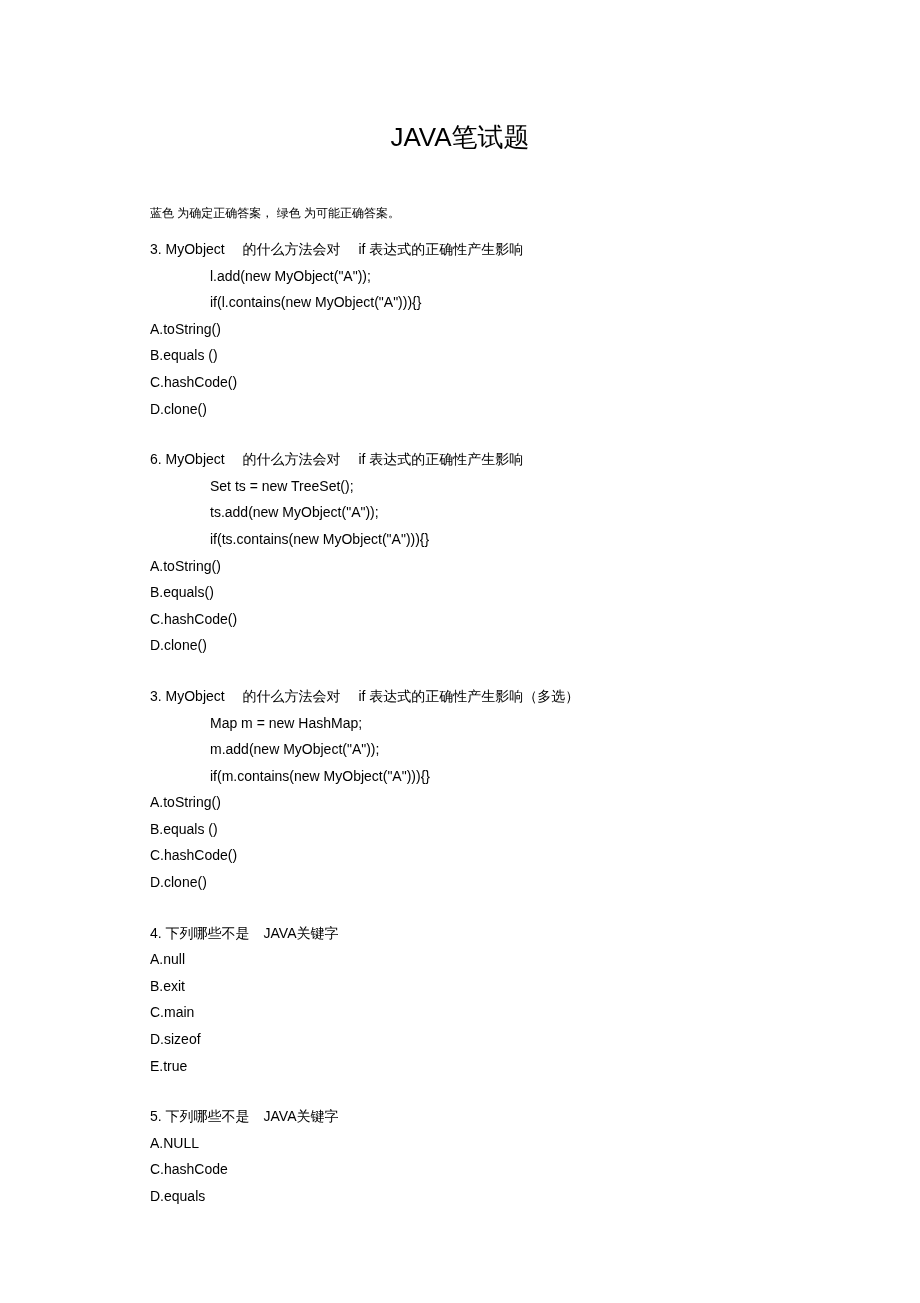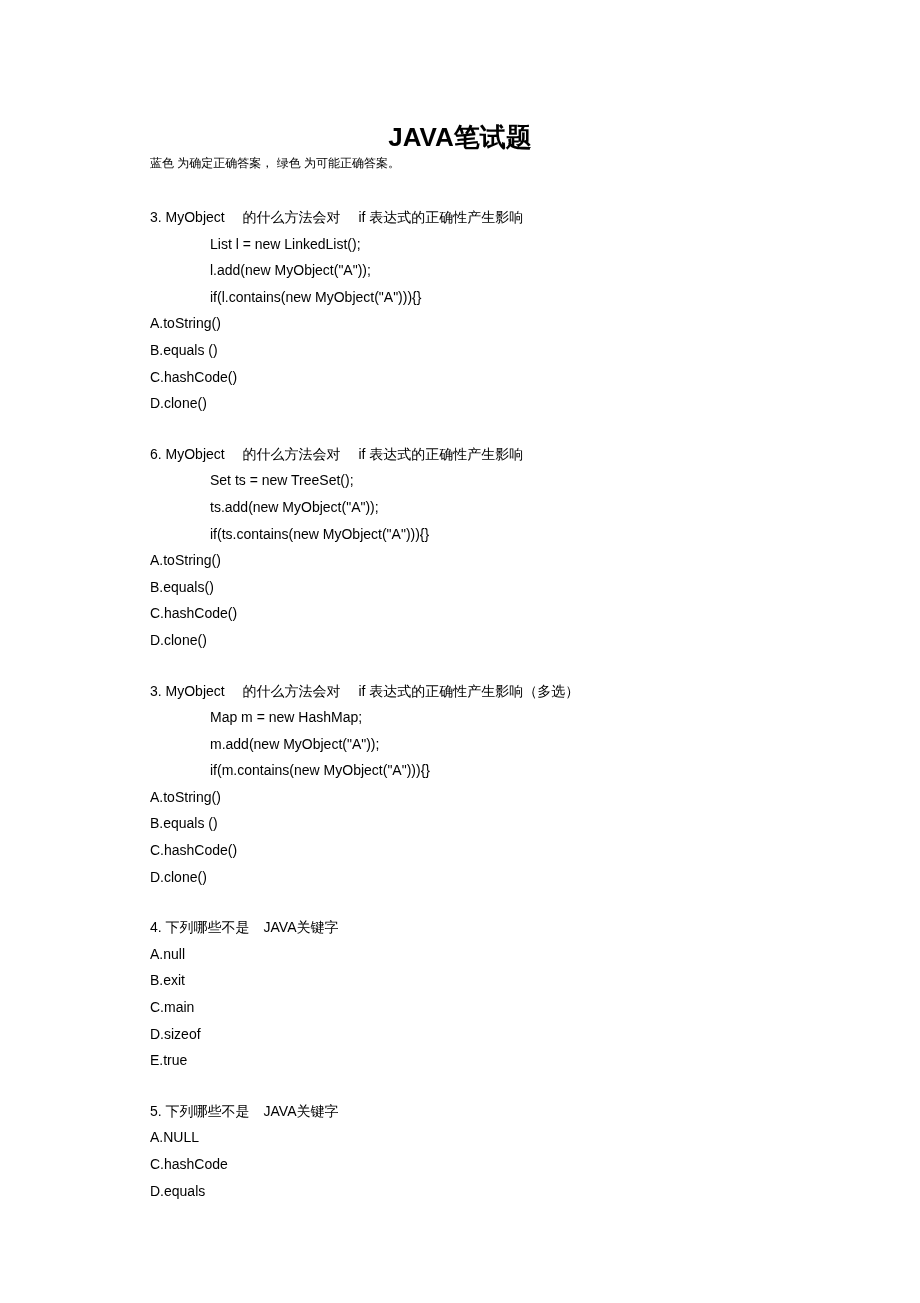--- a/index.html
+++ b/index.html
@@ -11,25 +11,26 @@
   }
   .page {
     width: 920px;
     min-height: 1303px;
     padding: 120px 150px 80px 150px;
     box-sizing: border-box;
   }
   .title {
     text-align: center;
     font-size: 26px;
-    font-weight: bold;
+    font-weight: normal;
+    margin-bottom: 50px;
   }
   .note {
     font-size: 12px;
-    margin-bottom: 32px;
+    margin-bottom: 14px;
   }
   .question {
     font-size: 14px;
     line-height: 1.9;
     margin-bottom: 24px;
   }
   .q-head {
     display: block;
   }
   .code-line {
@@ -47,21 +48,20 @@
 
   <div class="title">JAVA笔试题</div>
 
   <div class="note">
     <span>蓝色 为确定正确答案，</span>
     <span>绿色 为可能正确答案。</span>
   </div>
 
   <div class="question">
     <span class="q-head">3. MyObject　 的什么方法会对　 if  表达式的正确性产生影响</span>
-    <span class="code-line">List l = new LinkedList();</span>
     <span class="code-line">l.add(new MyObject("A"));</span>
     <span class="code-line">if(l.contains(new MyObject("A"))){}</span>
     <span class="opt">A.toString()</span>
     <span class="opt">B.equals ()</span>
     <span class="opt">C.hashCode()</span>
     <span class="opt">D.clone()</span>
   </div>
 
   <div class="question">
     <span class="q-head">6. MyObject　 的什么方法会对　 if  表达式的正确性产生影响</span>

